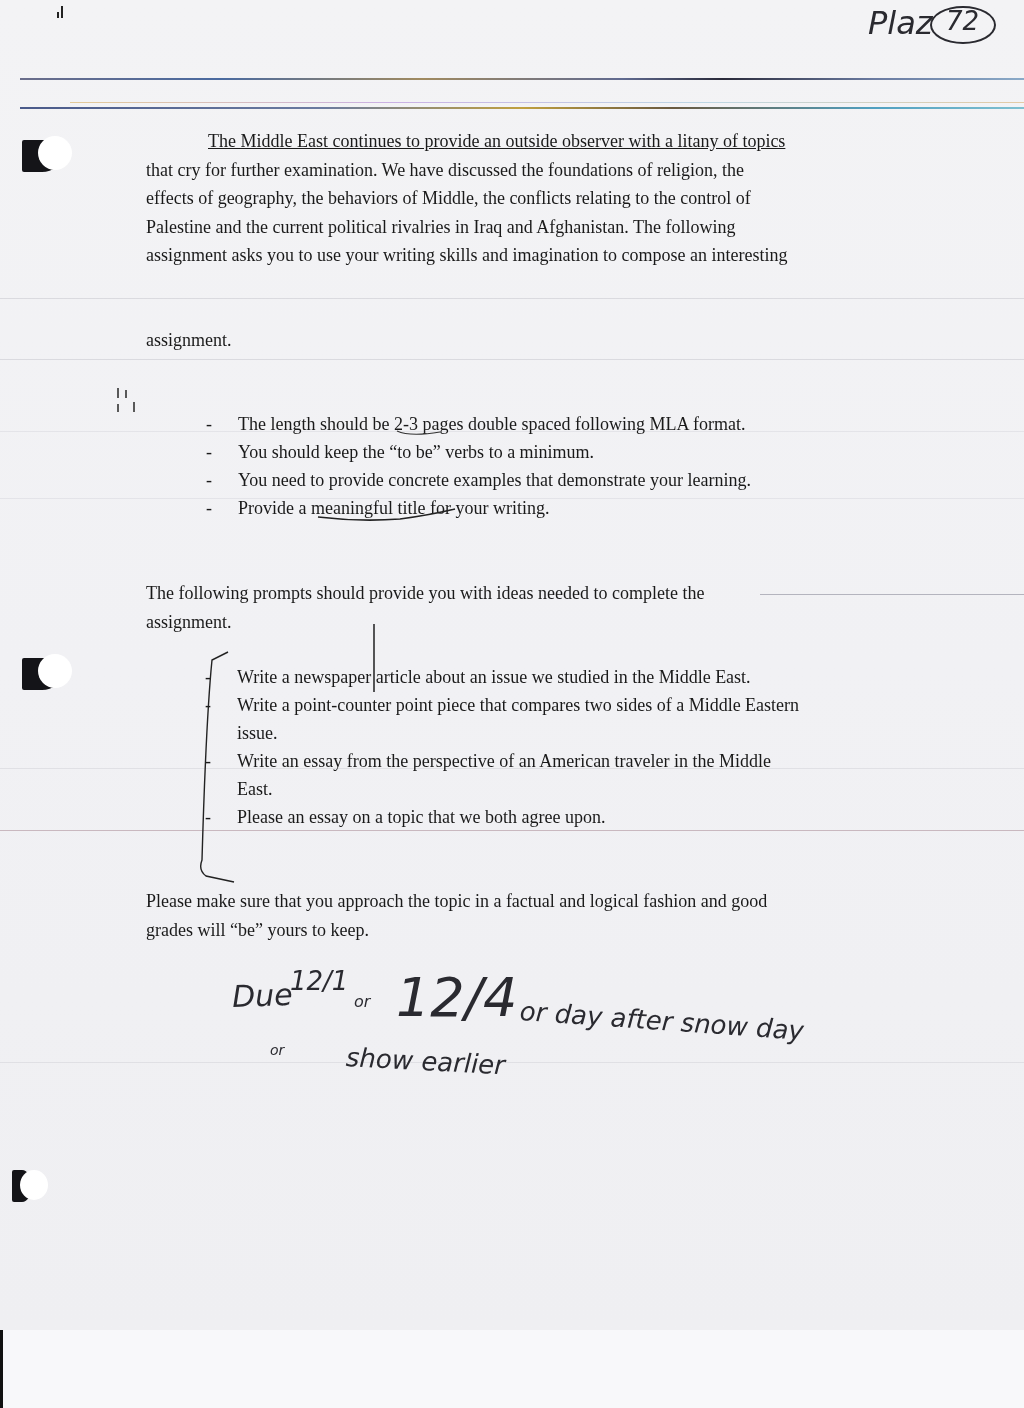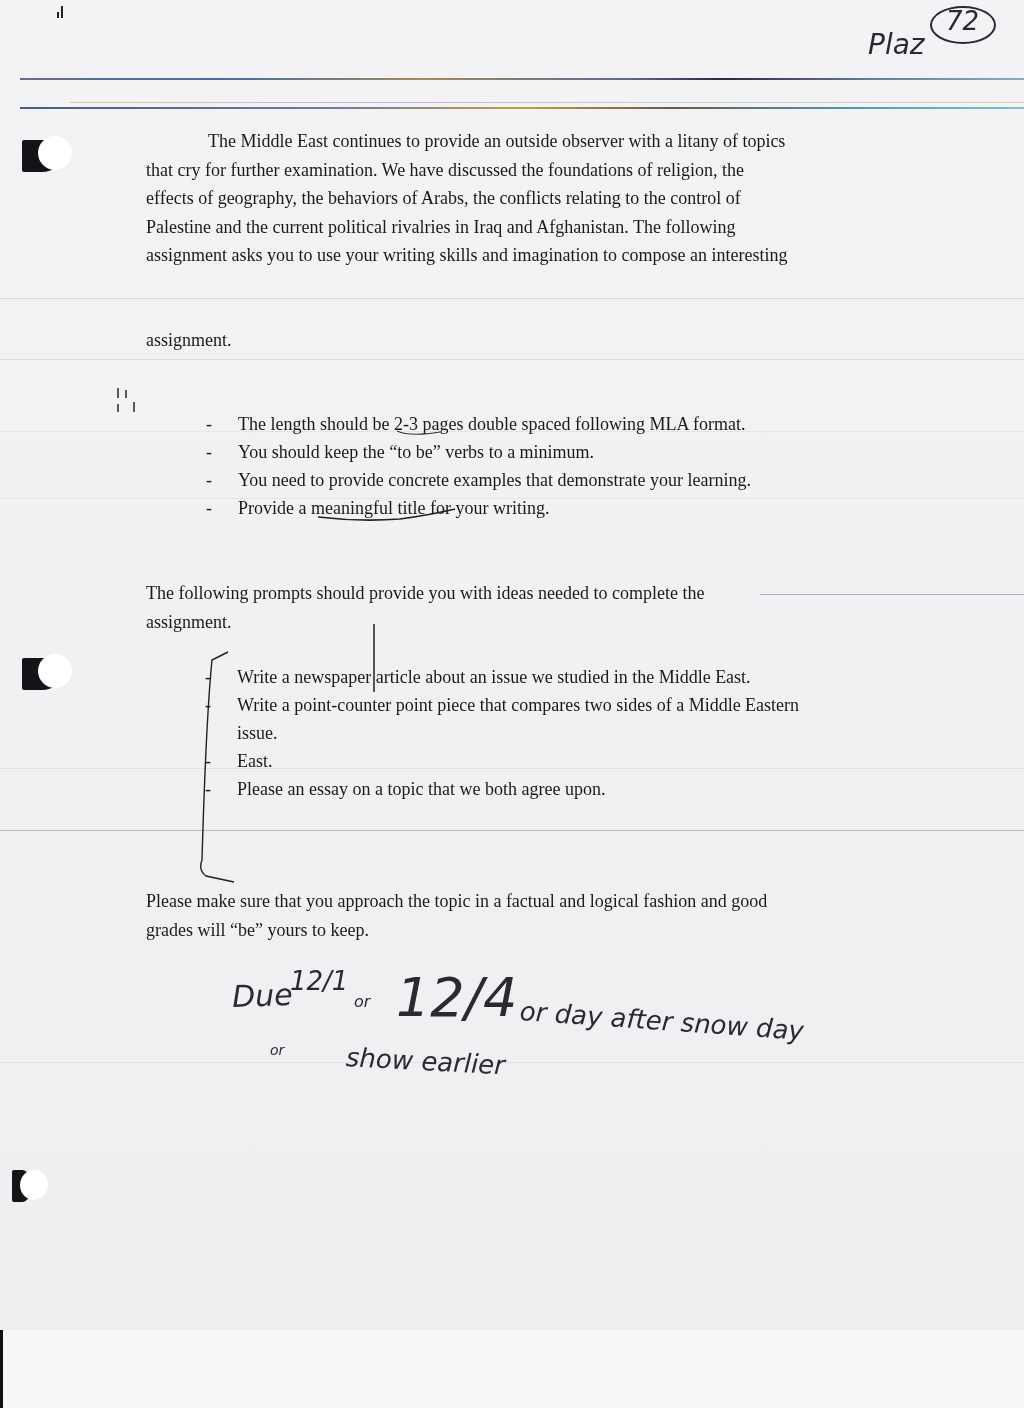--- a/index.html
+++ b/index.html
@@ -34,21 +34,21 @@
     .hole .shadow {
       position: absolute; left: 0; top: 4px; width: 40px; height: 32px;
       background: #141418; border-radius: 2px 50% 50% 2px;
     }
     .hole .light {
       position: absolute; left: 16px; top: 0; width: 34px; height: 34px;
       background: #ffffff; border-radius: 50%;
     }
     .para { position: absolute; left: 146px; width: 730px; font-size: 18px; line-height: 28.5px; }
     .para .line { display: block; white-space: nowrap; }
-    .indent { padding-left: 62px; }
+    .indent { padding-left: 62px; text-decoration: underline; }
 
     .bullets { position: absolute; }
     .bullet { position: relative; padding-left: 32px; font-size: 18px; line-height: 28px; white-space: nowrap; }
     .bullet .dash { position: absolute; left: 0; top: 0; }
     .bullet .cont { display: block; }
 
     .hand {
       position: absolute; font-family: "DejaVu Sans", sans-serif; color: #2a2a30;
       font-style: italic; font-weight: 300; white-space: nowrap;
     }
@@ -82,28 +82,28 @@
   </div>
   <div class="hole" style="left:22px; top:654px">
     <div class="shadow"></div>
       <div class="light"></div>
   </div>
   <div class="hole" style="left:12px; top:1166px; width:40px">
     <div class="shadow" style="width:20px"></div>
       <div class="light" style="left:8px; width:28px; height:30px; top:4px"></div>
   </div>
 
-  <div class="hand" style="left:868px; top:4px; font-size:28px;margin-top:24px;">Plaz</div>
+  <div class="hand" style="left:868px; top:4px; font-size:32px;">Plaz</div>
   <div class="stamp-circle"></div>
   <div class="hand" style="left:946px; top:6px; font-size:26px;">72</div>
 
   <div class="para" style="top:127px">
     <span class="line indent">The Middle East continues to provide an outside observer with a litany of topics</span>
     <span class="line">that cry for further examination.  We have discussed the foundations of religion, the</span>
-    <span class="line">effects of geography, the behaviors of Arabs, the conflicts relating to the control of</span>
+    <span class="line">effects of geography, the behaviors of Middle, the conflicts relating to the control of</span>
     <span class="line">Palestine and the current political rivalries in Iraq and Afghanistan. The following</span>
     <span class="line">assignment asks you to use your writing skills and imagination to compose an interesting</span>
   </div>
 
   <div class="para" style="top:326px">
     <span class="line">assignment.</span>
   </div>
 
   <div class="bullets" style="left:206px; top:410px">
     <div class="bullet">
@@ -134,20 +134,21 @@
       <span class="dash">-</span>
       <span class="cont">Write a newspaper article about an issue we studied in the Middle East.</span>
     </div>
     <div class="bullet">
       <span class="dash">-</span>
       <span class="cont">Write a point-counter point piece that compares two sides of a Middle Eastern</span>
       <span class="cont">issue.</span>
     </div>
     <div class="bullet">
       <span class="dash">-</span>
+      <span class="cont">Write an essay from the perspective of an American traveler in the Middle</span>
       <span class="cont">East.</span>
     </div>
     <div class="bullet">
       <span class="dash">-</span>
       <span class="cont">Please an  essay on a topic that we both agree upon.</span>
     </div>
   </div>
 
   <div class="para" style="top:887px">
     <span class="line">Please make sure that you approach the topic in a factual and logical fashion and good</span>

